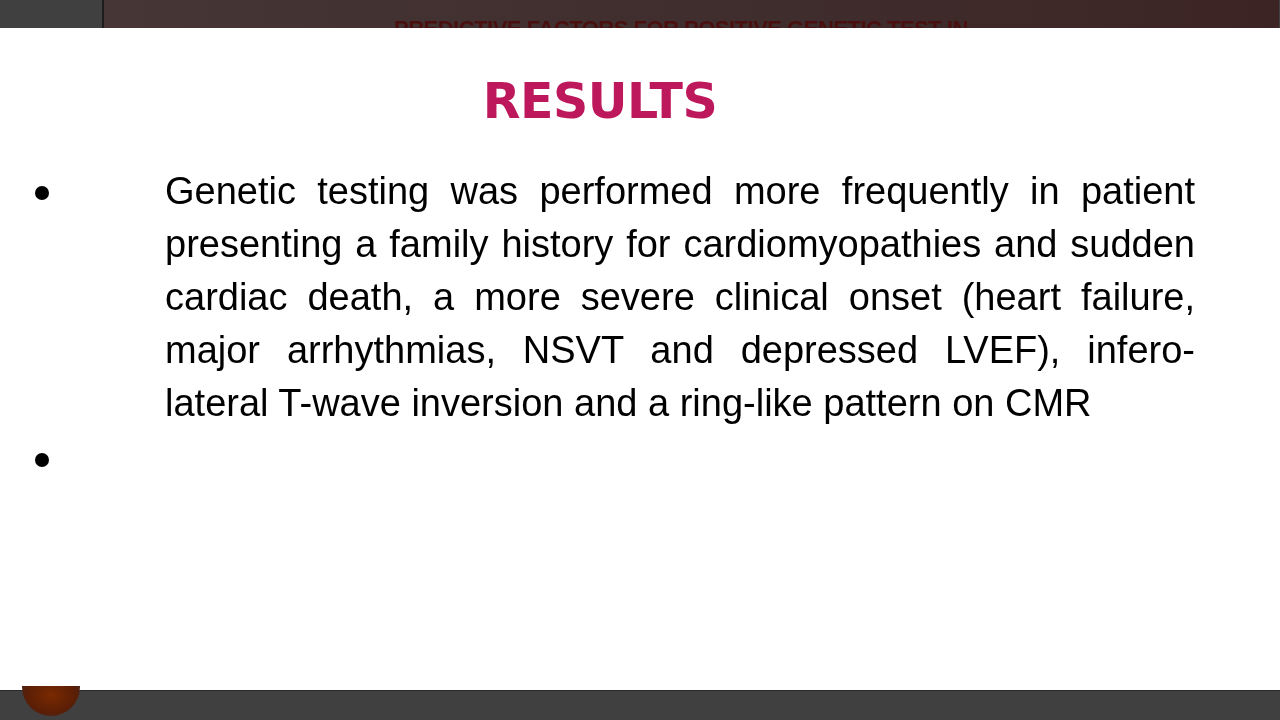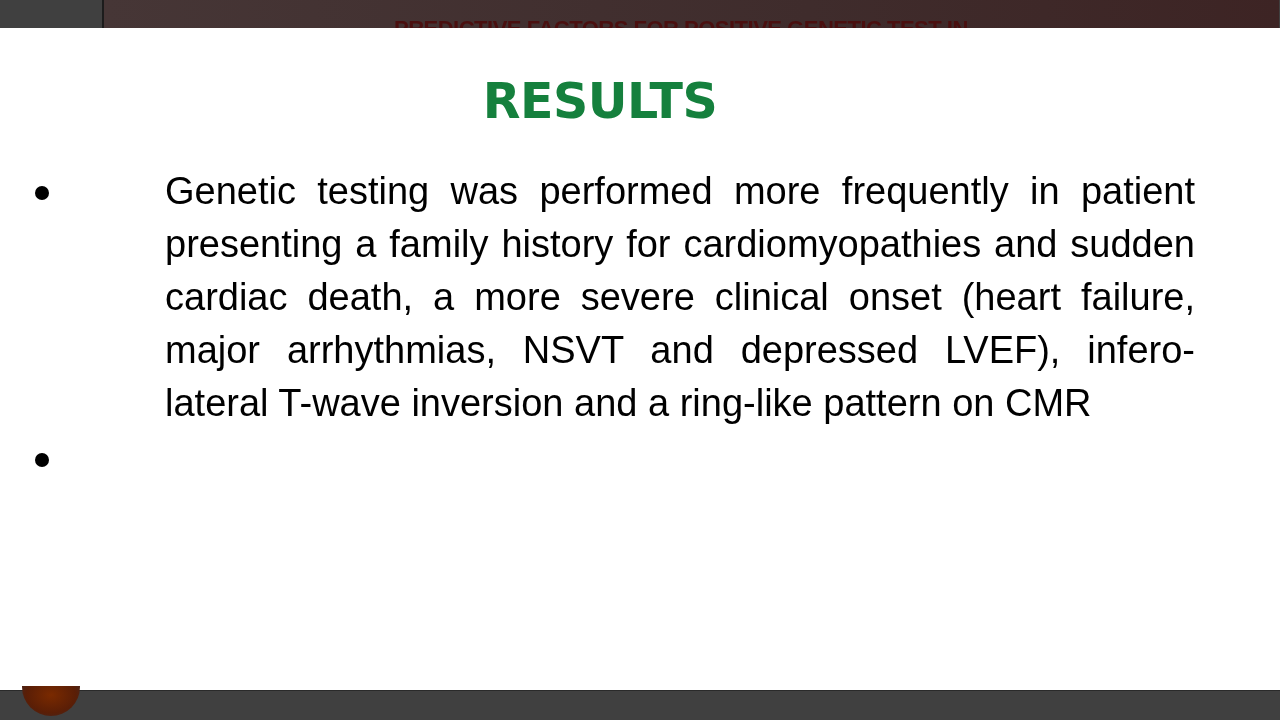--- a/index.html
+++ b/index.html
@@ -60,21 +60,21 @@
     }
     .title {
       position: absolute;
       left: 0;
       width: 1200px;
       top: 44px;
       text-align: center;
       font-family: "DejaVu Sans", sans-serif;
       font-weight: bold;
       font-size: 49px;
-      color: #15803d;
+      color: #be185d;
       letter-spacing: -0.5px;
       line-height: 60px;
     }
     .bullets {
       position: absolute;
       left: 0;
       top: 120px;
       width: 1280px;
       margin: 17px;
       padding: 0;

